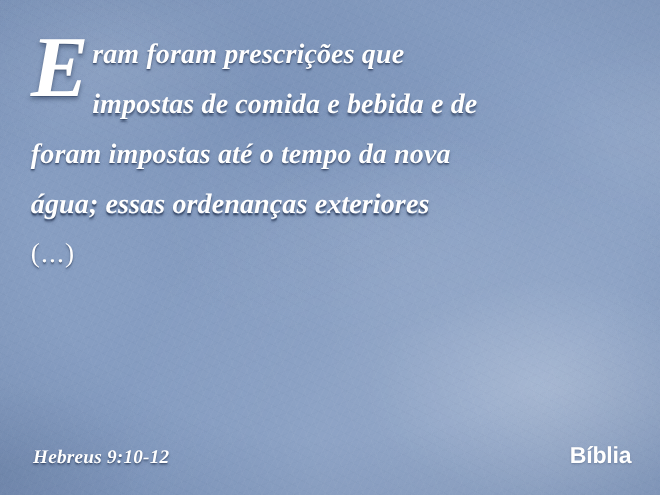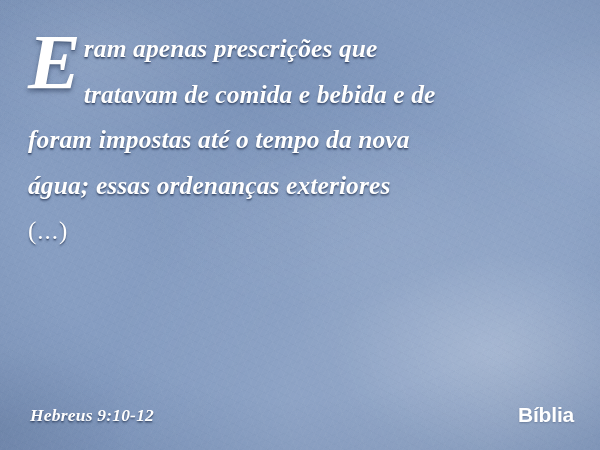--- a/index.html
+++ b/index.html
@@ -146,22 +146,22 @@
 <div id="card">
 
   <div class="tex tex-a"></div>
   <div class="tex tex-b"></div>
   <div class="tex tex-c"></div>
   <div class="vignette"></div>
 
   <div class="content">
 
     <div class="verse">
-      <span class="dropcap">E</span><span>ram apenas prescrições que</span>
-      <span style="display: block;">tratavam de comida e bebida e de</span>
+      <span class="dropcap">E</span><span>ram foram prescrições que</span>
+      <span style="display: block;">impostas de comida e bebida e de</span>
       <span style="display: block;">foram impostas até o tempo da nova</span>
       <span style="display: block;">água; essas ordenanças exteriores</span>
       <span class="ellipsis">(...)</span>
     </div>
 
     <div class="footer">
       <div class="reference">Hebreus 9:10-12</div>
       <div class="logo">
         <span class="biblia">Bíblia</span>
       </div>

